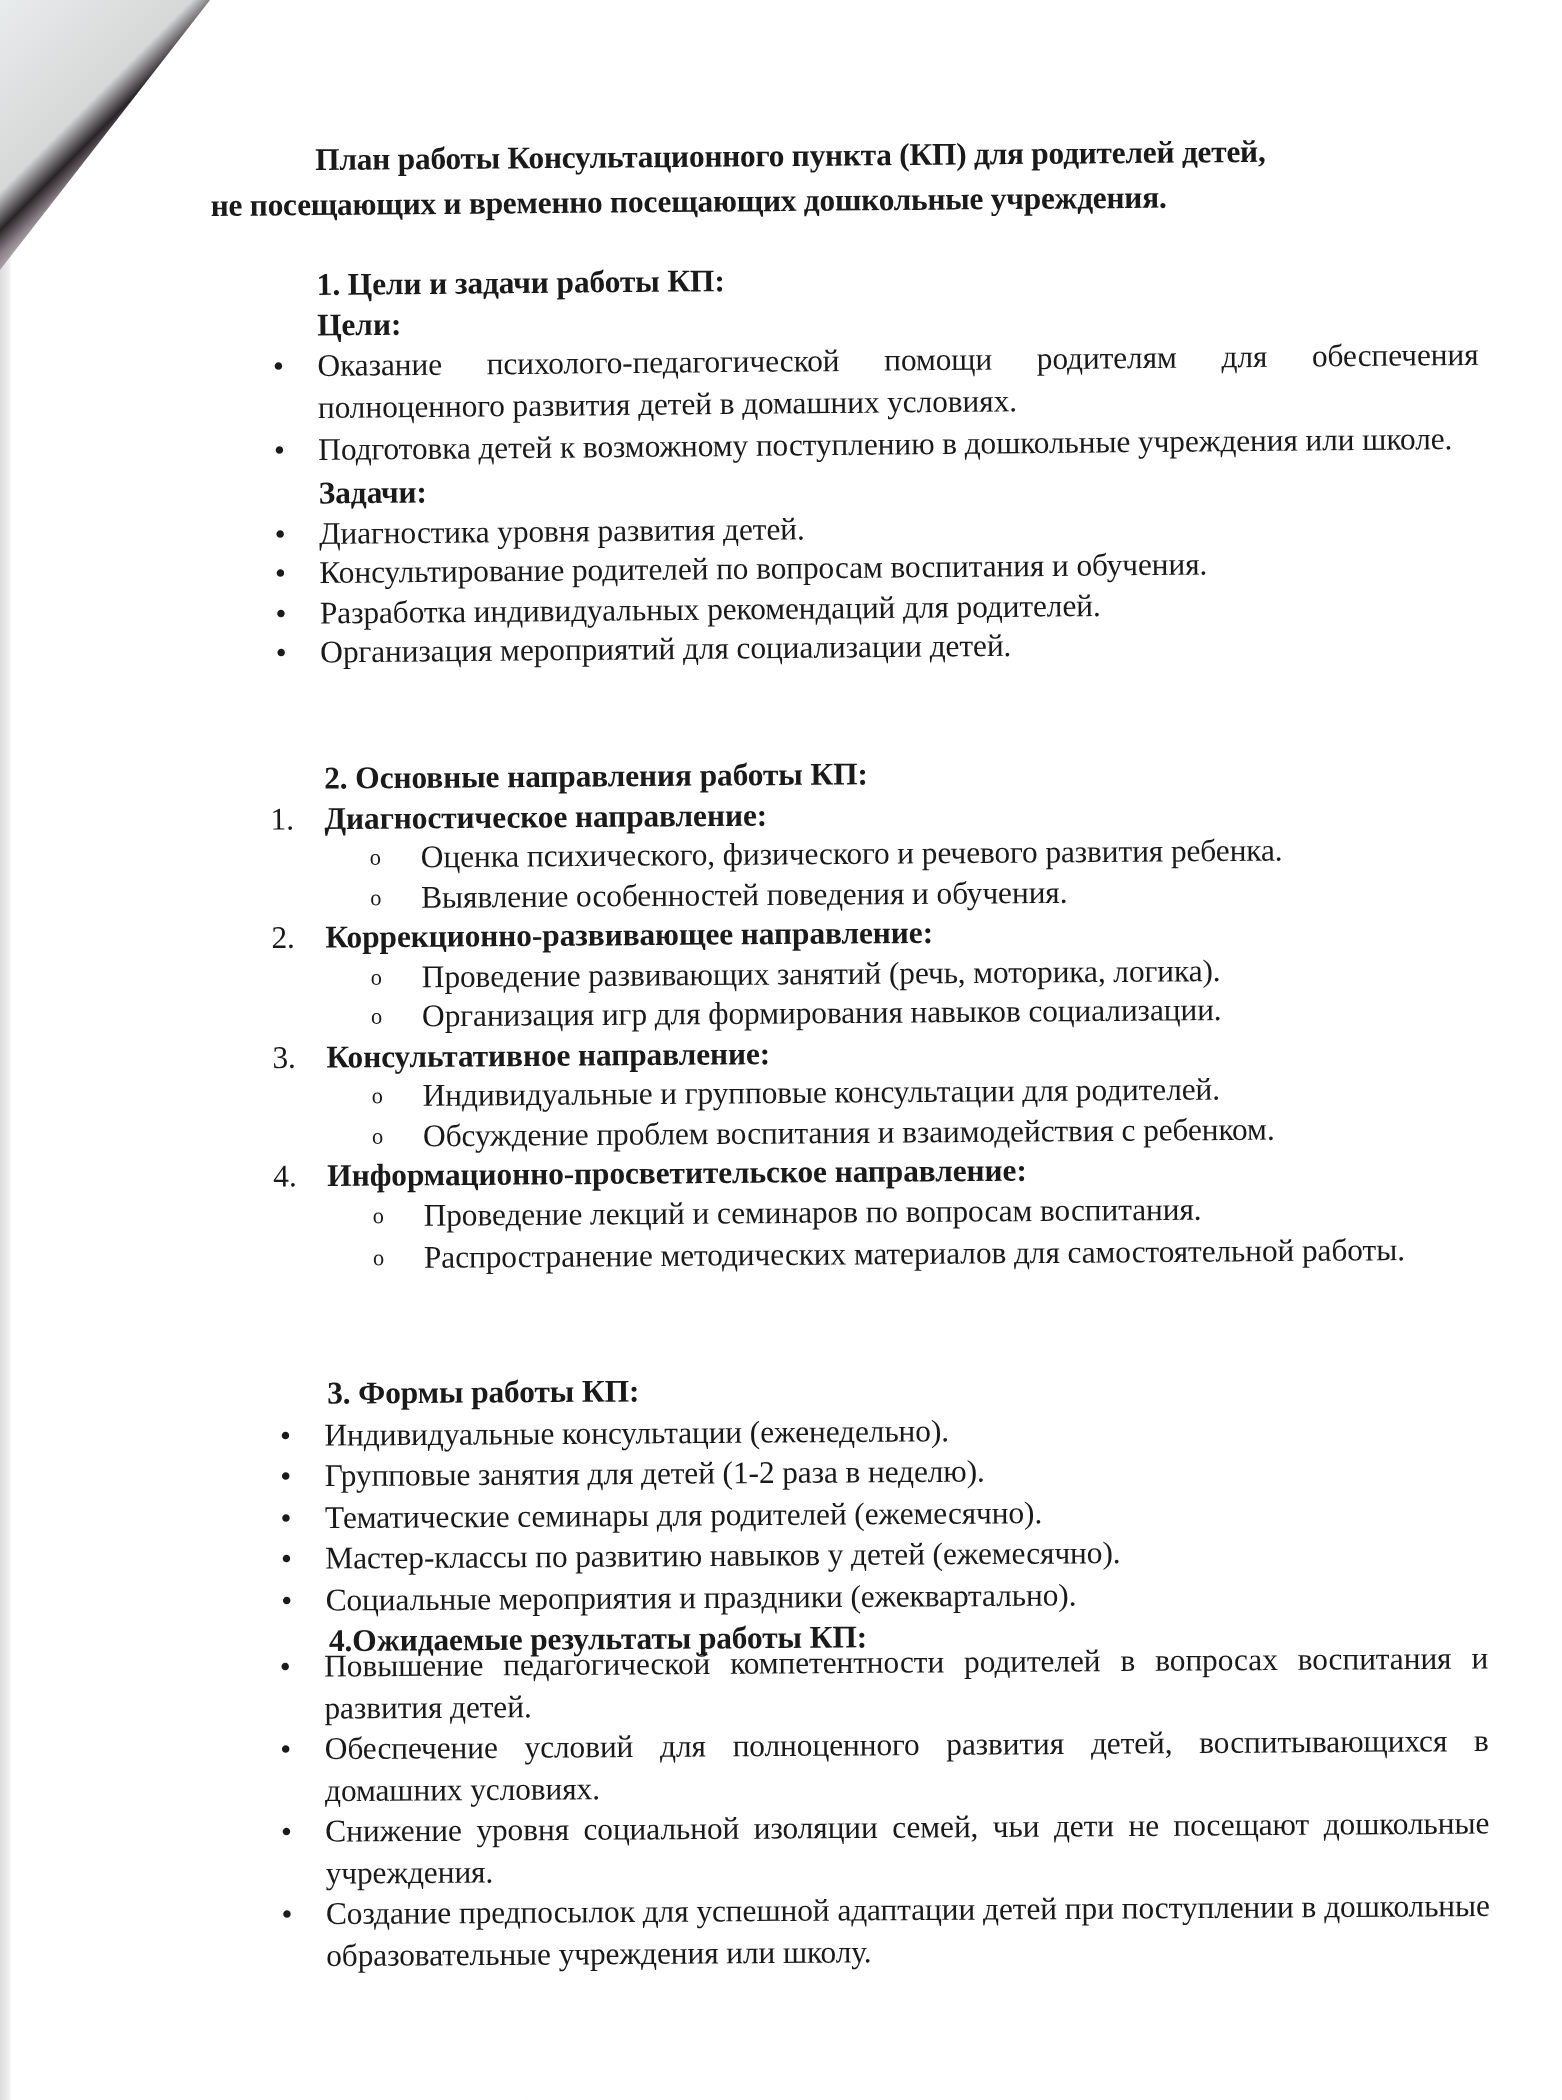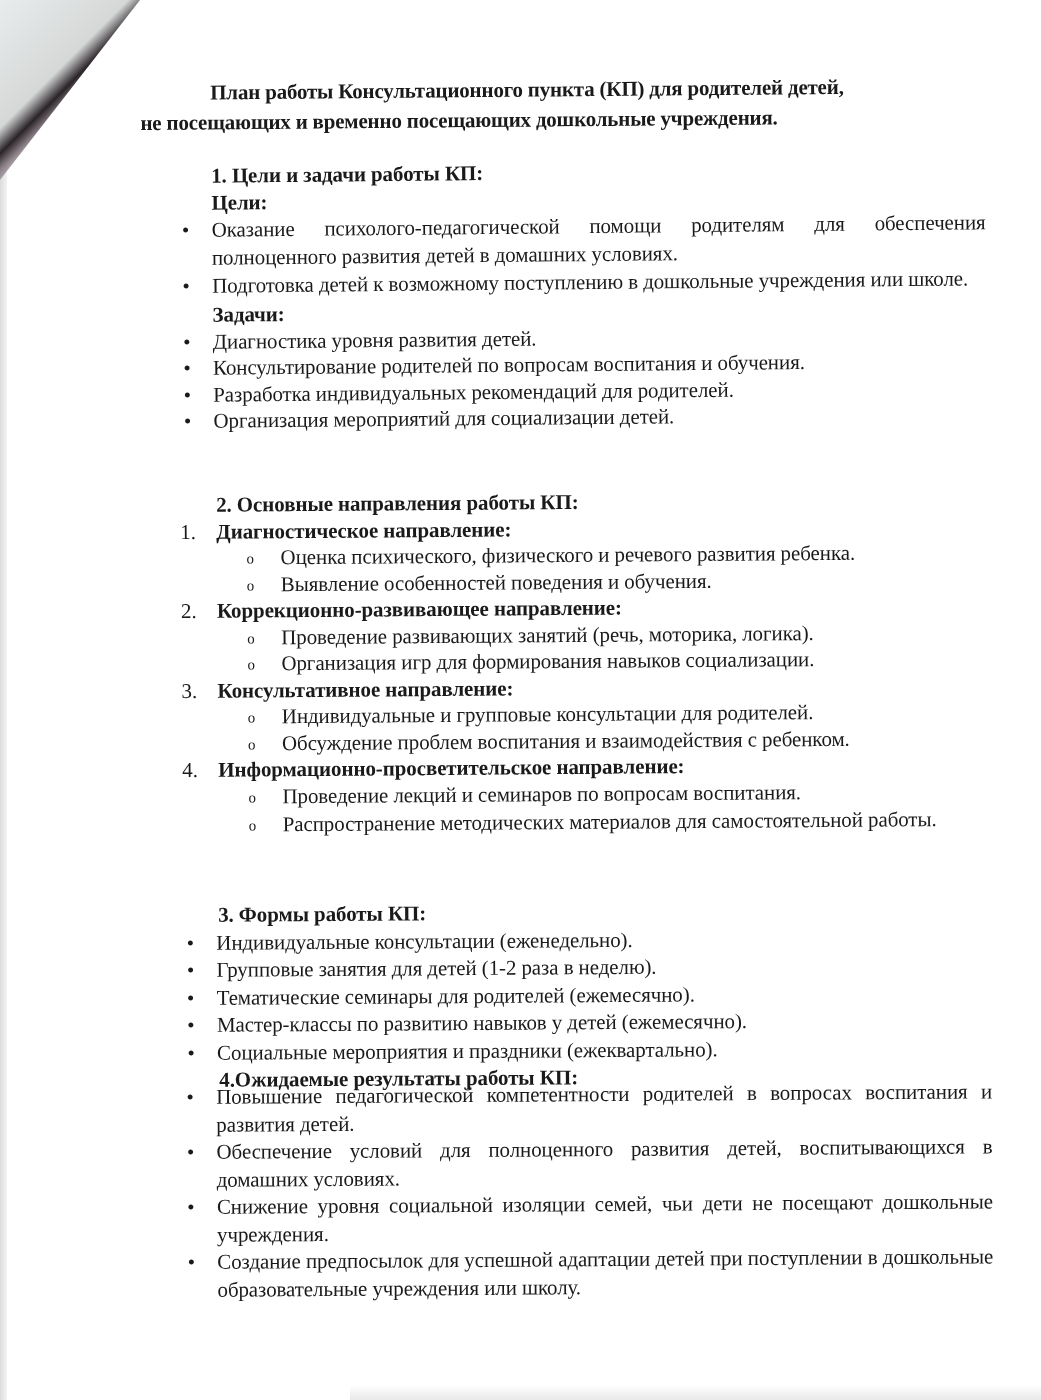--- a/index.html
+++ b/index.html
@@ -23,21 +23,21 @@
     }
     .corner-fold {
       position: absolute;
       left: 0; top: 0;
       width: 140px; height: 180px;
       background: linear-gradient(135deg, #e9ecec 0%, #d6d8d8 40%, #2a2428 48%, #8a7f86 53%, rgba(255,255,255,0) 62%);
       clip-path: polygon(0 0, 140px 0, 0 180px);
     }
     .page {
       position: absolute;
-      left: 0; top: 0;
+      left: 0; top: 14px;
       width: 1041px; height: 992px;
     }
     .title {
       position: absolute;
       left: 140px; top: 78px;
       width: 850px;
       font-family: "Liberation Serif", serif;
       font-weight: bold;
       font-size: 21px;
       line-height: 30px;

